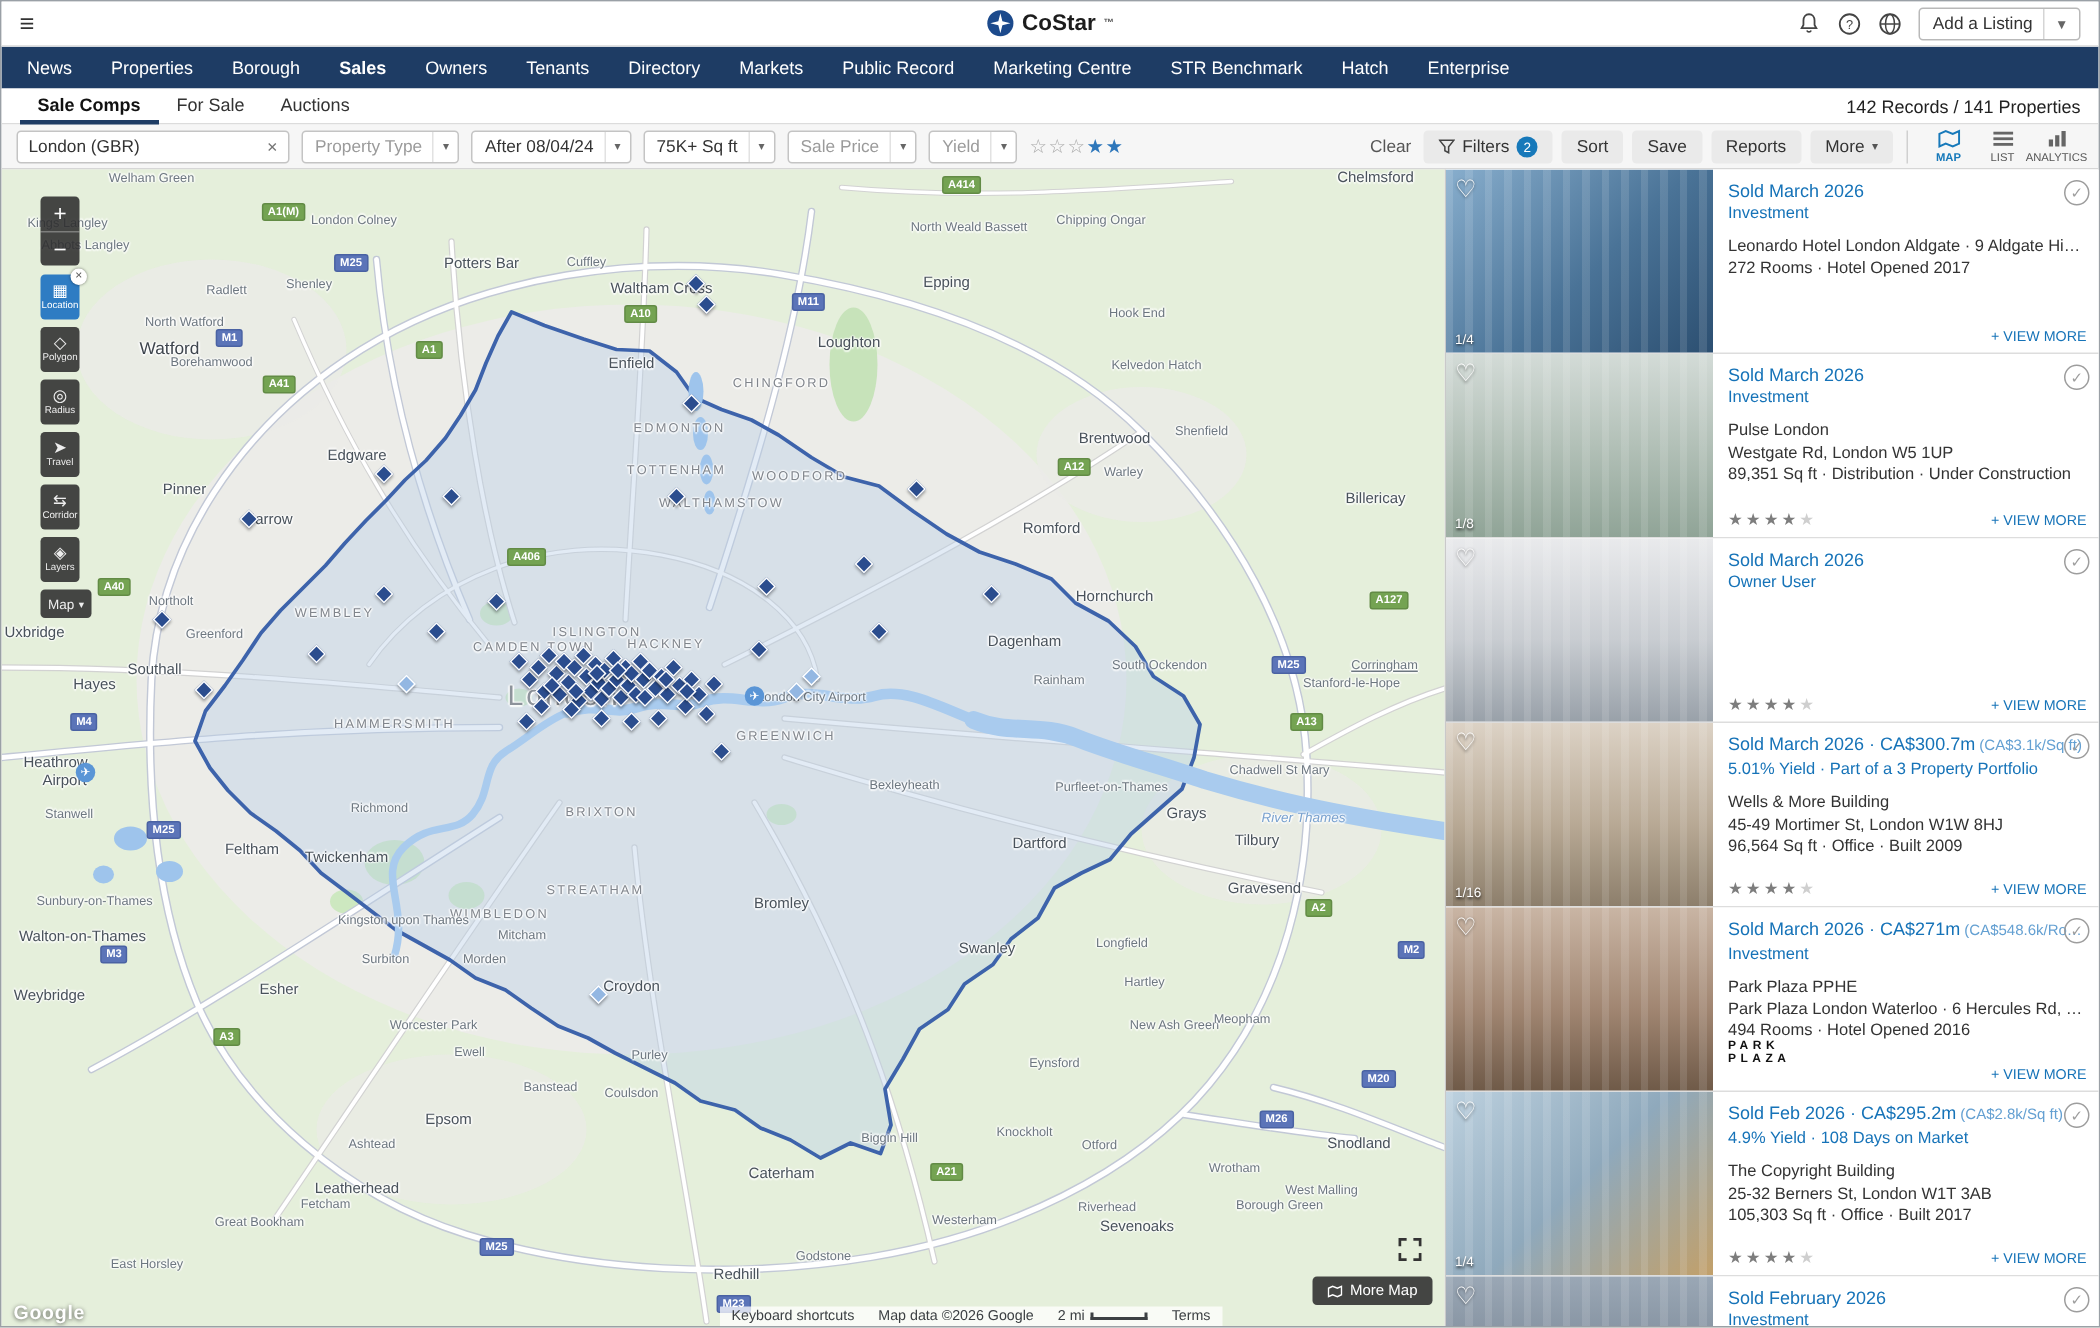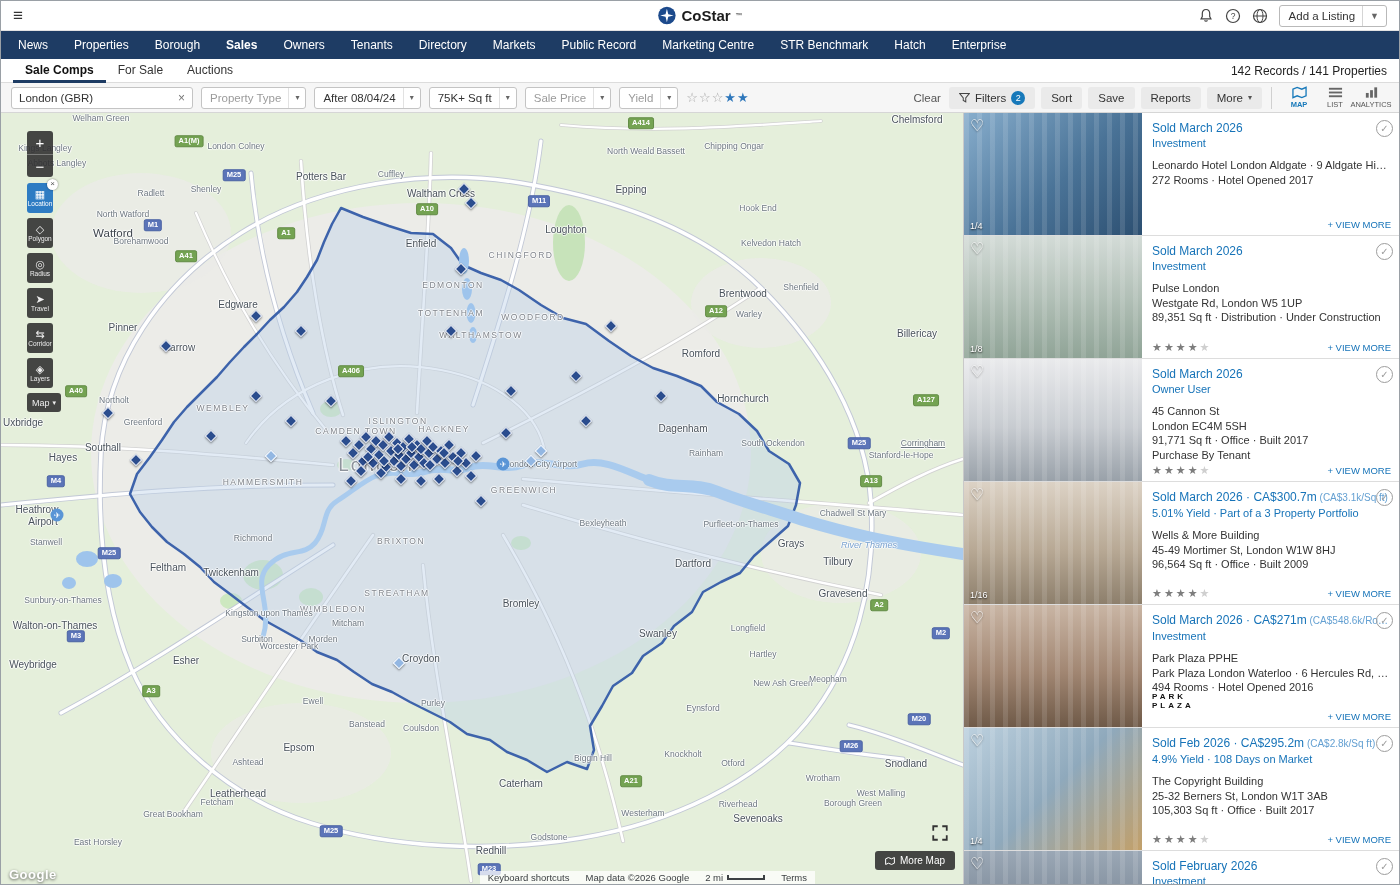--- a/index.html
+++ b/index.html
@@ -447,21 +447,21 @@
         <span class="mlabel sm" style="left: 252px; top: 425px;">Richmond</span>
         <span class="mlabel md" style="left: 230px; top: 459px;">Twickenham</span>
         <span class="mlabel md" style="left: 167px; top: 454px;">Feltham</span>
         <span class="mlabel sm" style="left: 45px; top: 429px;">Stanwell</span>
         <span class="mlabel md" style="left: 36px; top: 396px;">Heathrow</span>
         <span class="mlabel md" style="left: 42px; top: 408px;">Airport</span>
         <span class="mlabel sm" style="left: 62px; top: 487px;">Sunbury-on-Thames</span>
         <span class="mlabel md" style="left: 54px; top: 512px;">Walton-on-Thames</span>
         <span class="mlabel md" style="left: 32px; top: 551px;">Weybridge</span>
         <span class="mlabel md" style="left: 185px; top: 547px;">Esher</span>
-        <span class="mlabel sm" style="left: 288px; top: 533px;">Worcester Park</span>
+        <span class="mlabel sm" style="left: 288px; top: 570px;">Worcester Park</span>
         <span class="mlabel sm" style="left: 268px; top: 500px;">Kingston upon Thames</span>
         <span class="mlabel sm" style="left: 256px; top: 526px;">Surbiton</span>
         <span class="mlabel md" style="left: 420px; top: 545px;">Croydon</span>
         <span class="mlabel sm" style="left: 432px; top: 590px;">Purley</span>
         <span class="mlabel sm" style="left: 420px; top: 615px;">Coulsdon</span>
         <span class="mlabel sm" style="left: 366px; top: 611px;">Banstead</span>
         <span class="mlabel md" style="left: 298px; top: 634px;">Epsom</span>
         <span class="mlabel sm" style="left: 312px; top: 588px;">Ewell</span>
         <span class="mlabel sm" style="left: 247px; top: 649px;">Ashtead</span>
         <span class="mlabel md" style="left: 237px; top: 680px;">Leatherhead</span>
@@ -682,26 +682,20 @@
         </div>
       </div>
       <div class="card">
         <div class="photo ph2">
           <span class="heart">♡</span>
         </div>
         <div class="card-body">
           <div class="title-row"><span class="c-title">Sold March 2026</span></div>
           <span class="check">✓</span>
           <div class="c-sub">Owner User</div>
-          <div class="c-lines">
-            <div class="c-line">45 Cannon St</div>
-            <div class="c-line">London EC4M 5SH</div>
-            <div class="c-line">91,771 Sq ft · Office · Built 2017</div>
-            <div class="c-line">Purchase By Tenant</div>
-          </div>
           <div class="c-foot">
             <span class="c-stars"><span class="sf">★</span><span class="sf">★</span><span class="sf">★</span><span class="sf">★</span><span class="se">★</span></span>
             <span class="view-more">+ VIEW MORE</span>
           </div>
         </div>
       </div>
       <div class="card">
         <div class="photo ph3">
           <span class="heart">♡</span>
           <span class="ph-count">1/16</span>

